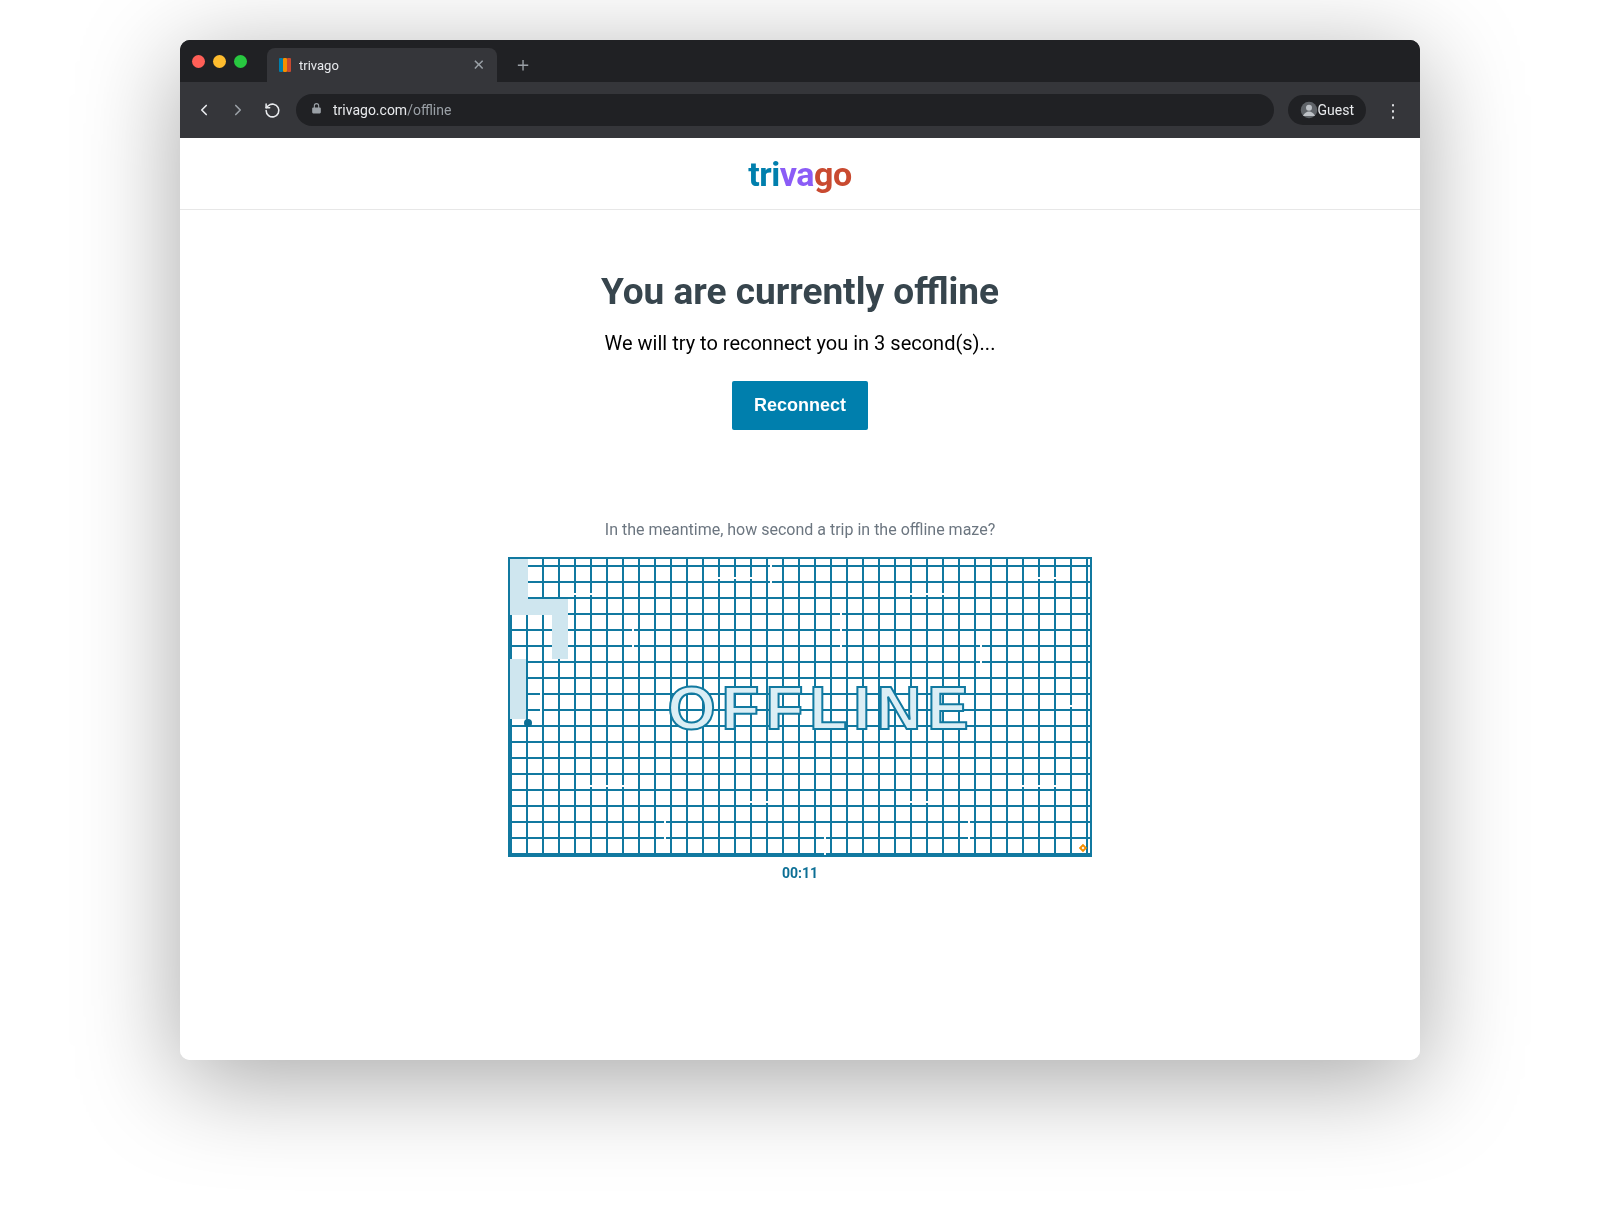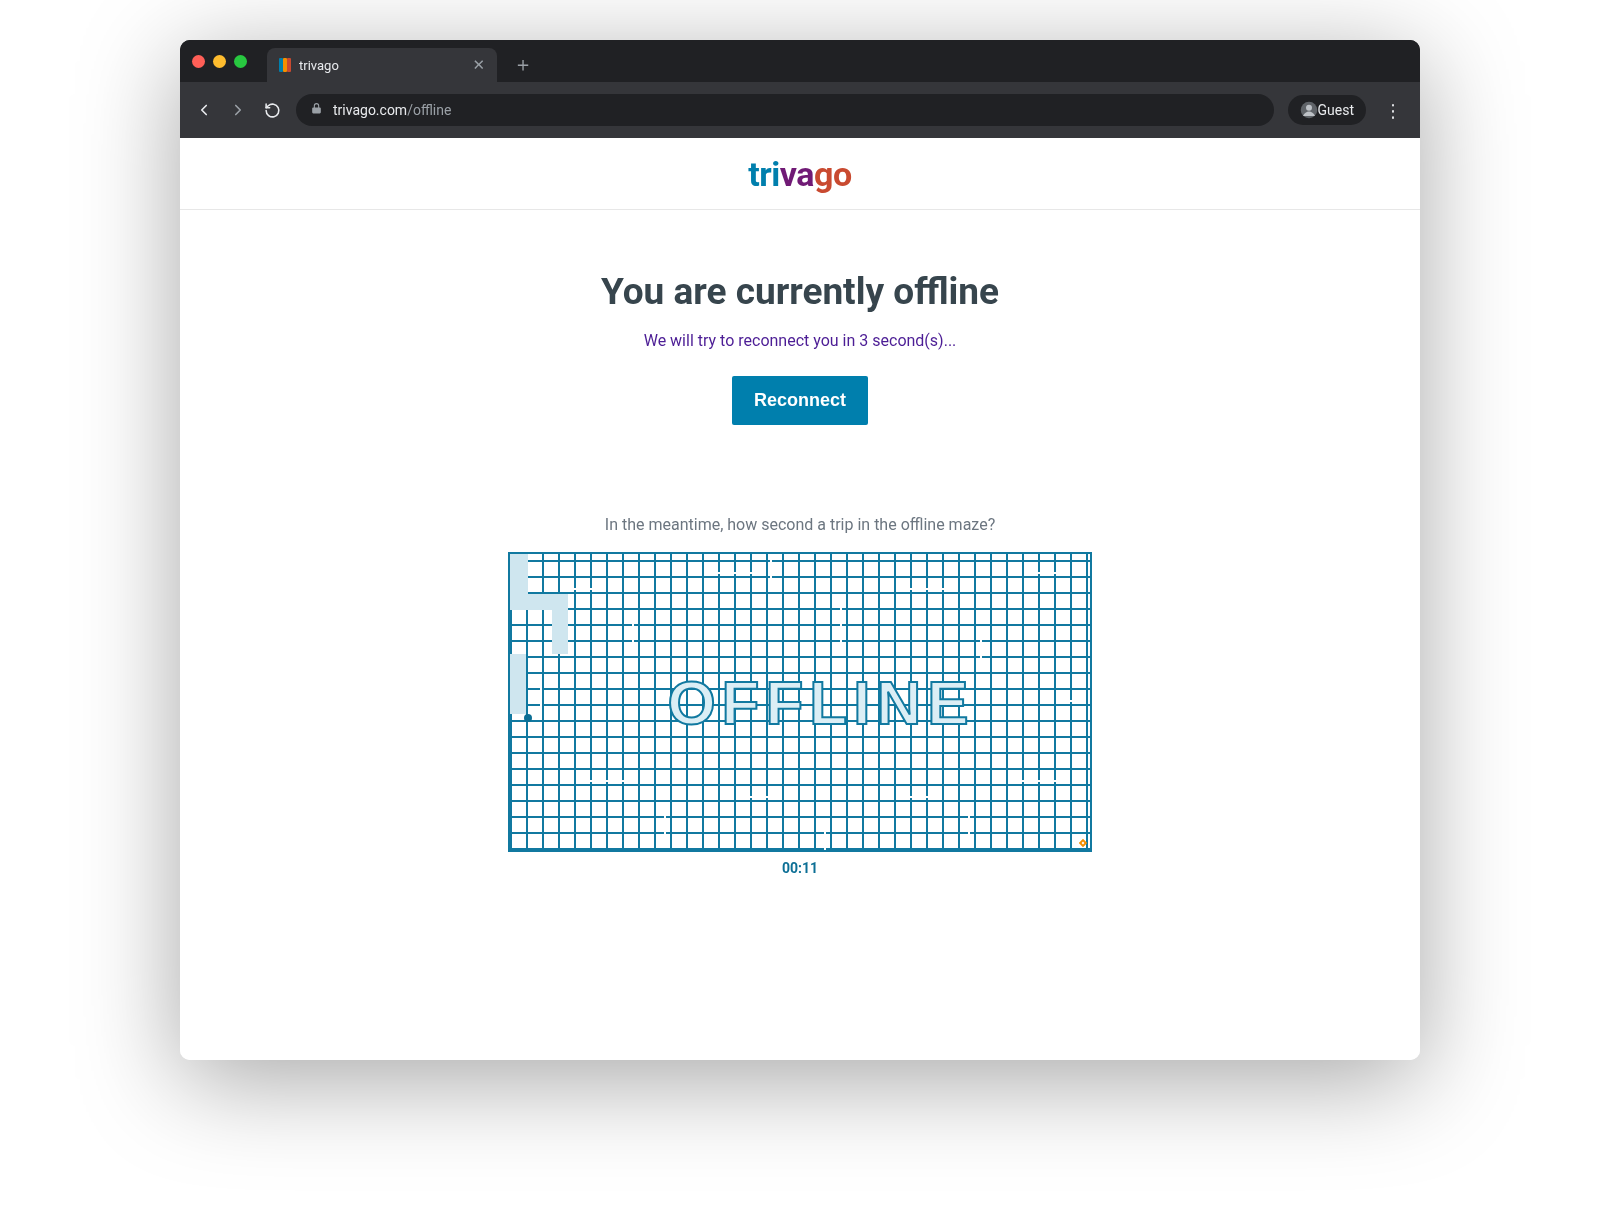--- a/index.html
+++ b/index.html
@@ -105,29 +105,29 @@
     display:flex; align-items:center; justify-content:center;
     border-bottom:1px solid #e7e7e7;
   }
   .logo {
     font-weight:700;
     font-size:34px;
     letter-spacing:-0.5px;
     display:flex;
   }
   .logo .t1{ color:#007fad; }
-  .logo .t2{ color:#701a75; }
+  .logo .t2{ color:#8b5cf6; }
   .logo .t3{ color:#c94a30; }
   .content {
     text-align:center;
     color:#37454d;
     padding-top: 60px;
   }
   .headline { font-size:37px; font-weight:700; color:#37454d; }
-  .sub { margin-top:18px; font-size:16px; color:#4c1d95; }
+  .sub { margin-top:18px; font-size:20px; color:#000000; }
   .reconnect {
     margin-top:26px;
     background:#007fad;
     color:#fff;
     border:none;
     font-size:18px;
     font-weight:700;
     padding: 14px 22px;
     cursor:pointer;
     border-radius:2px;

